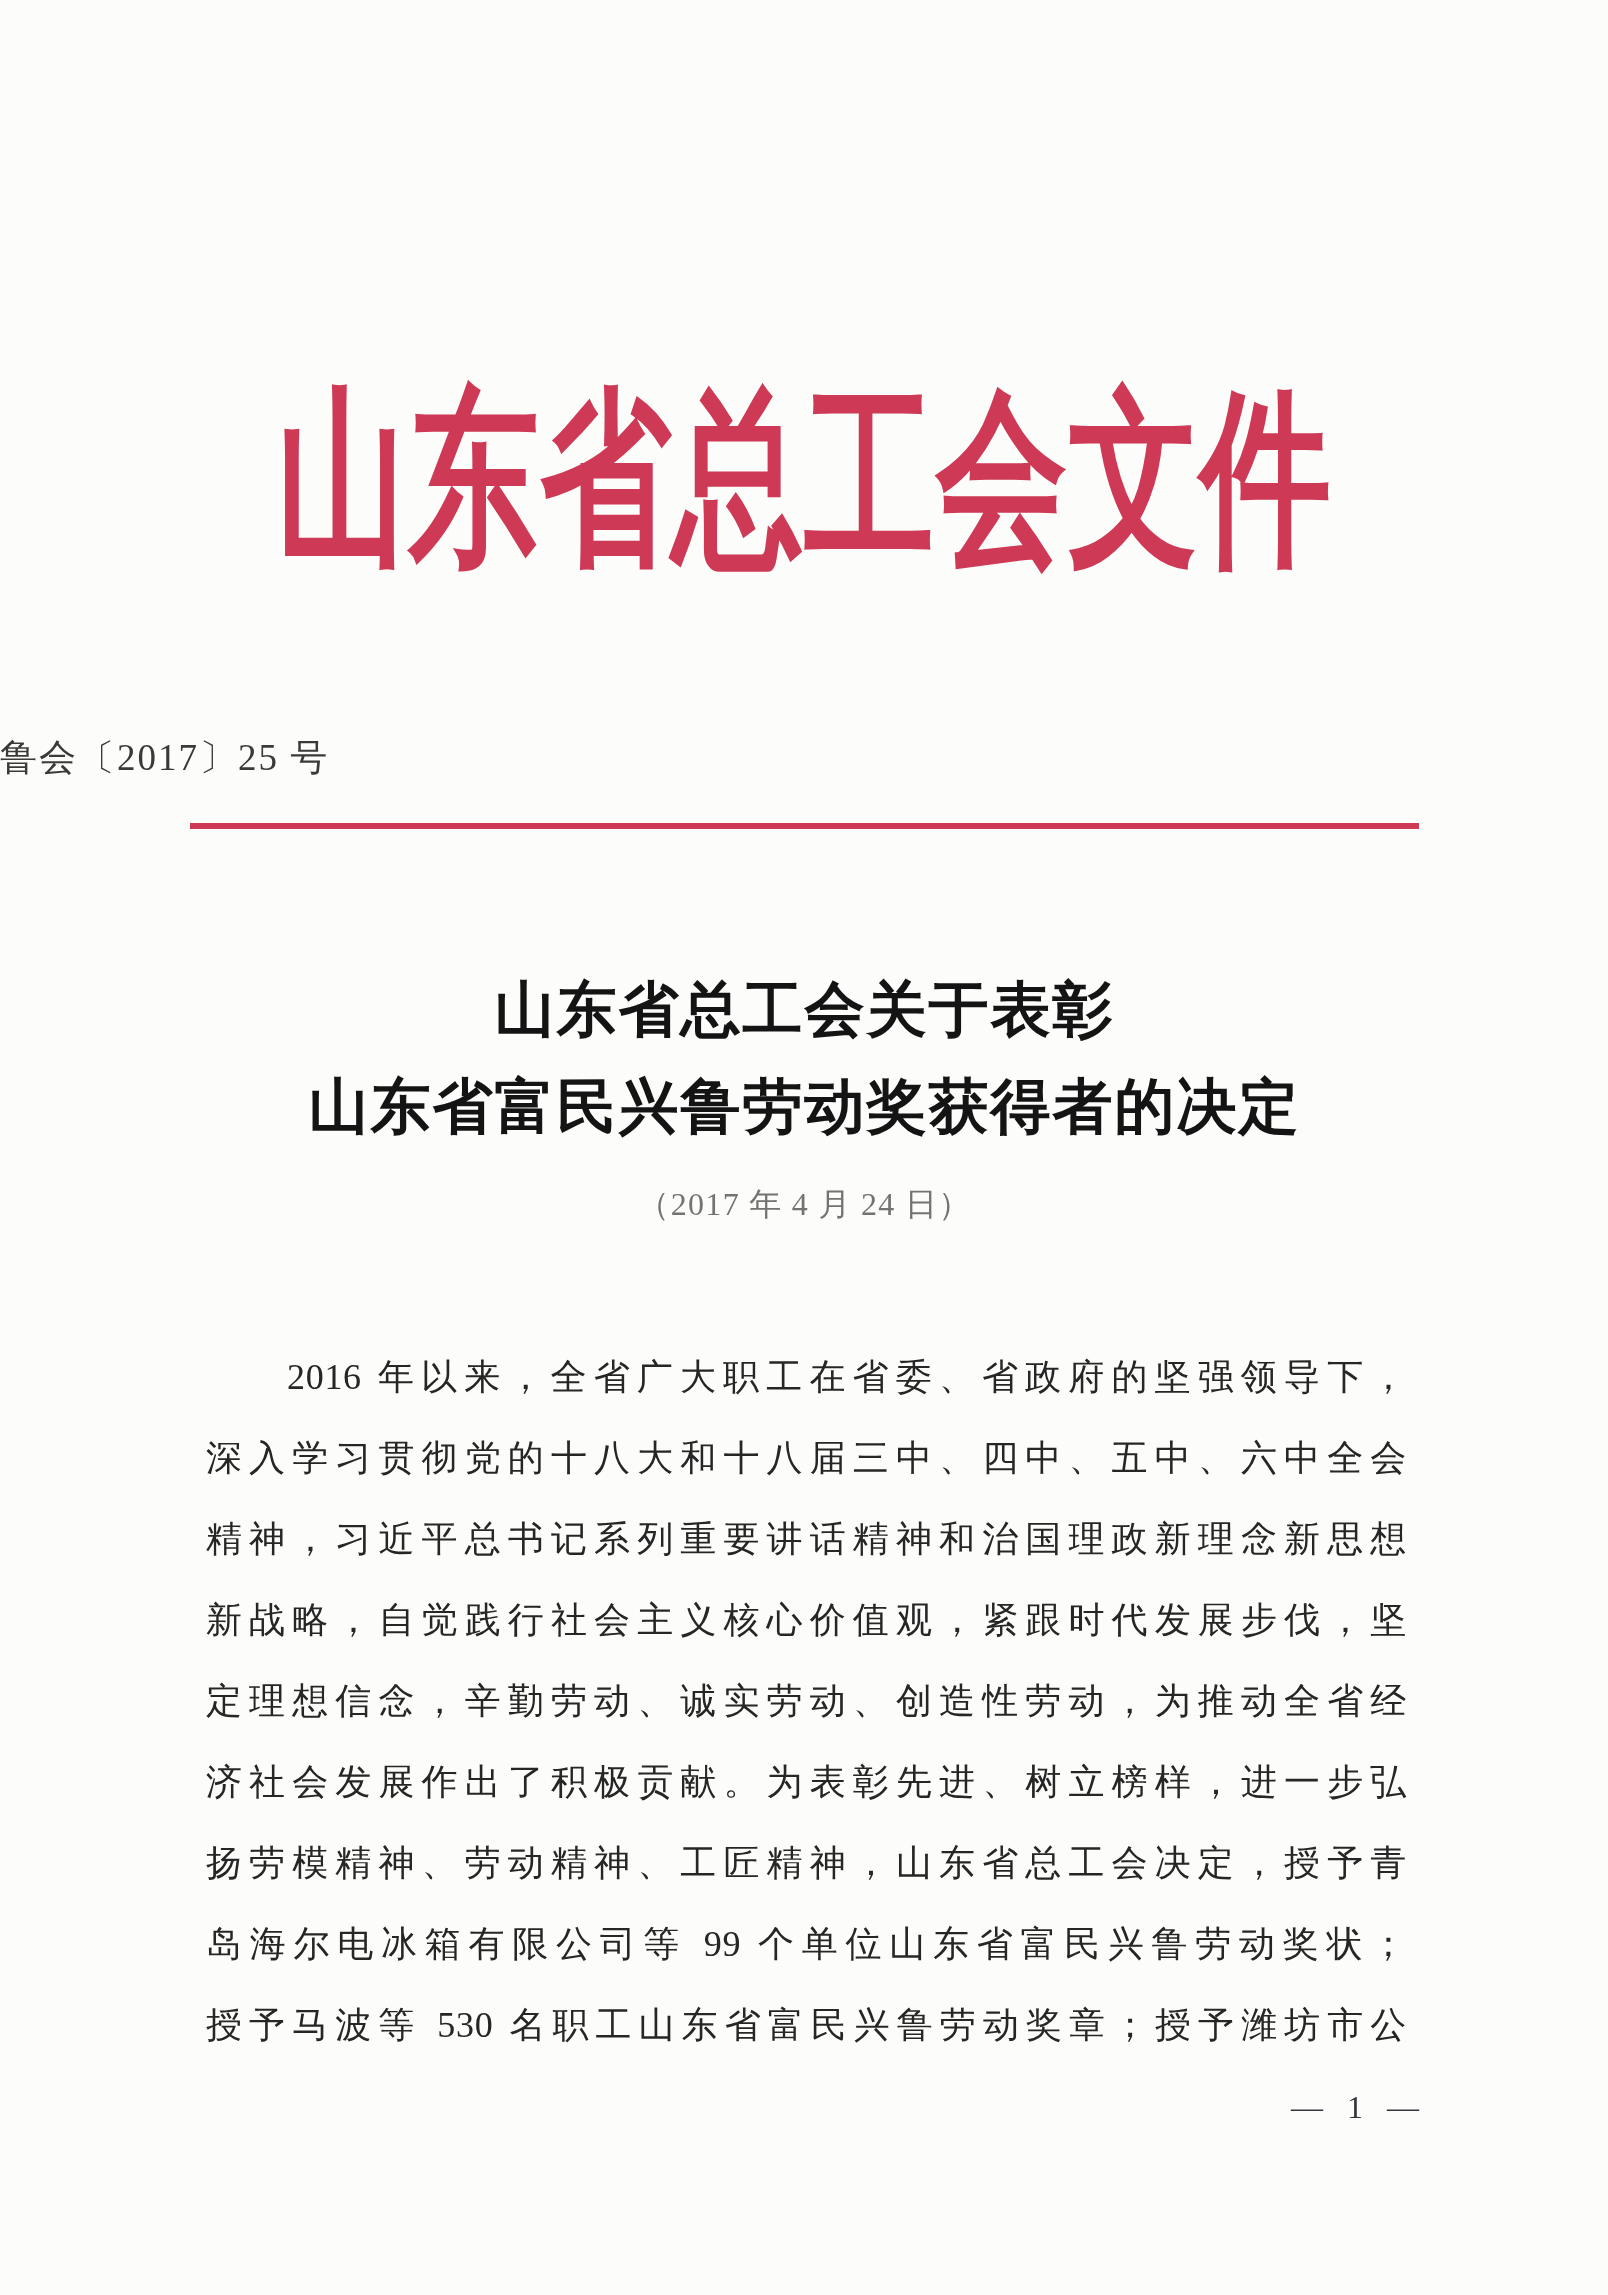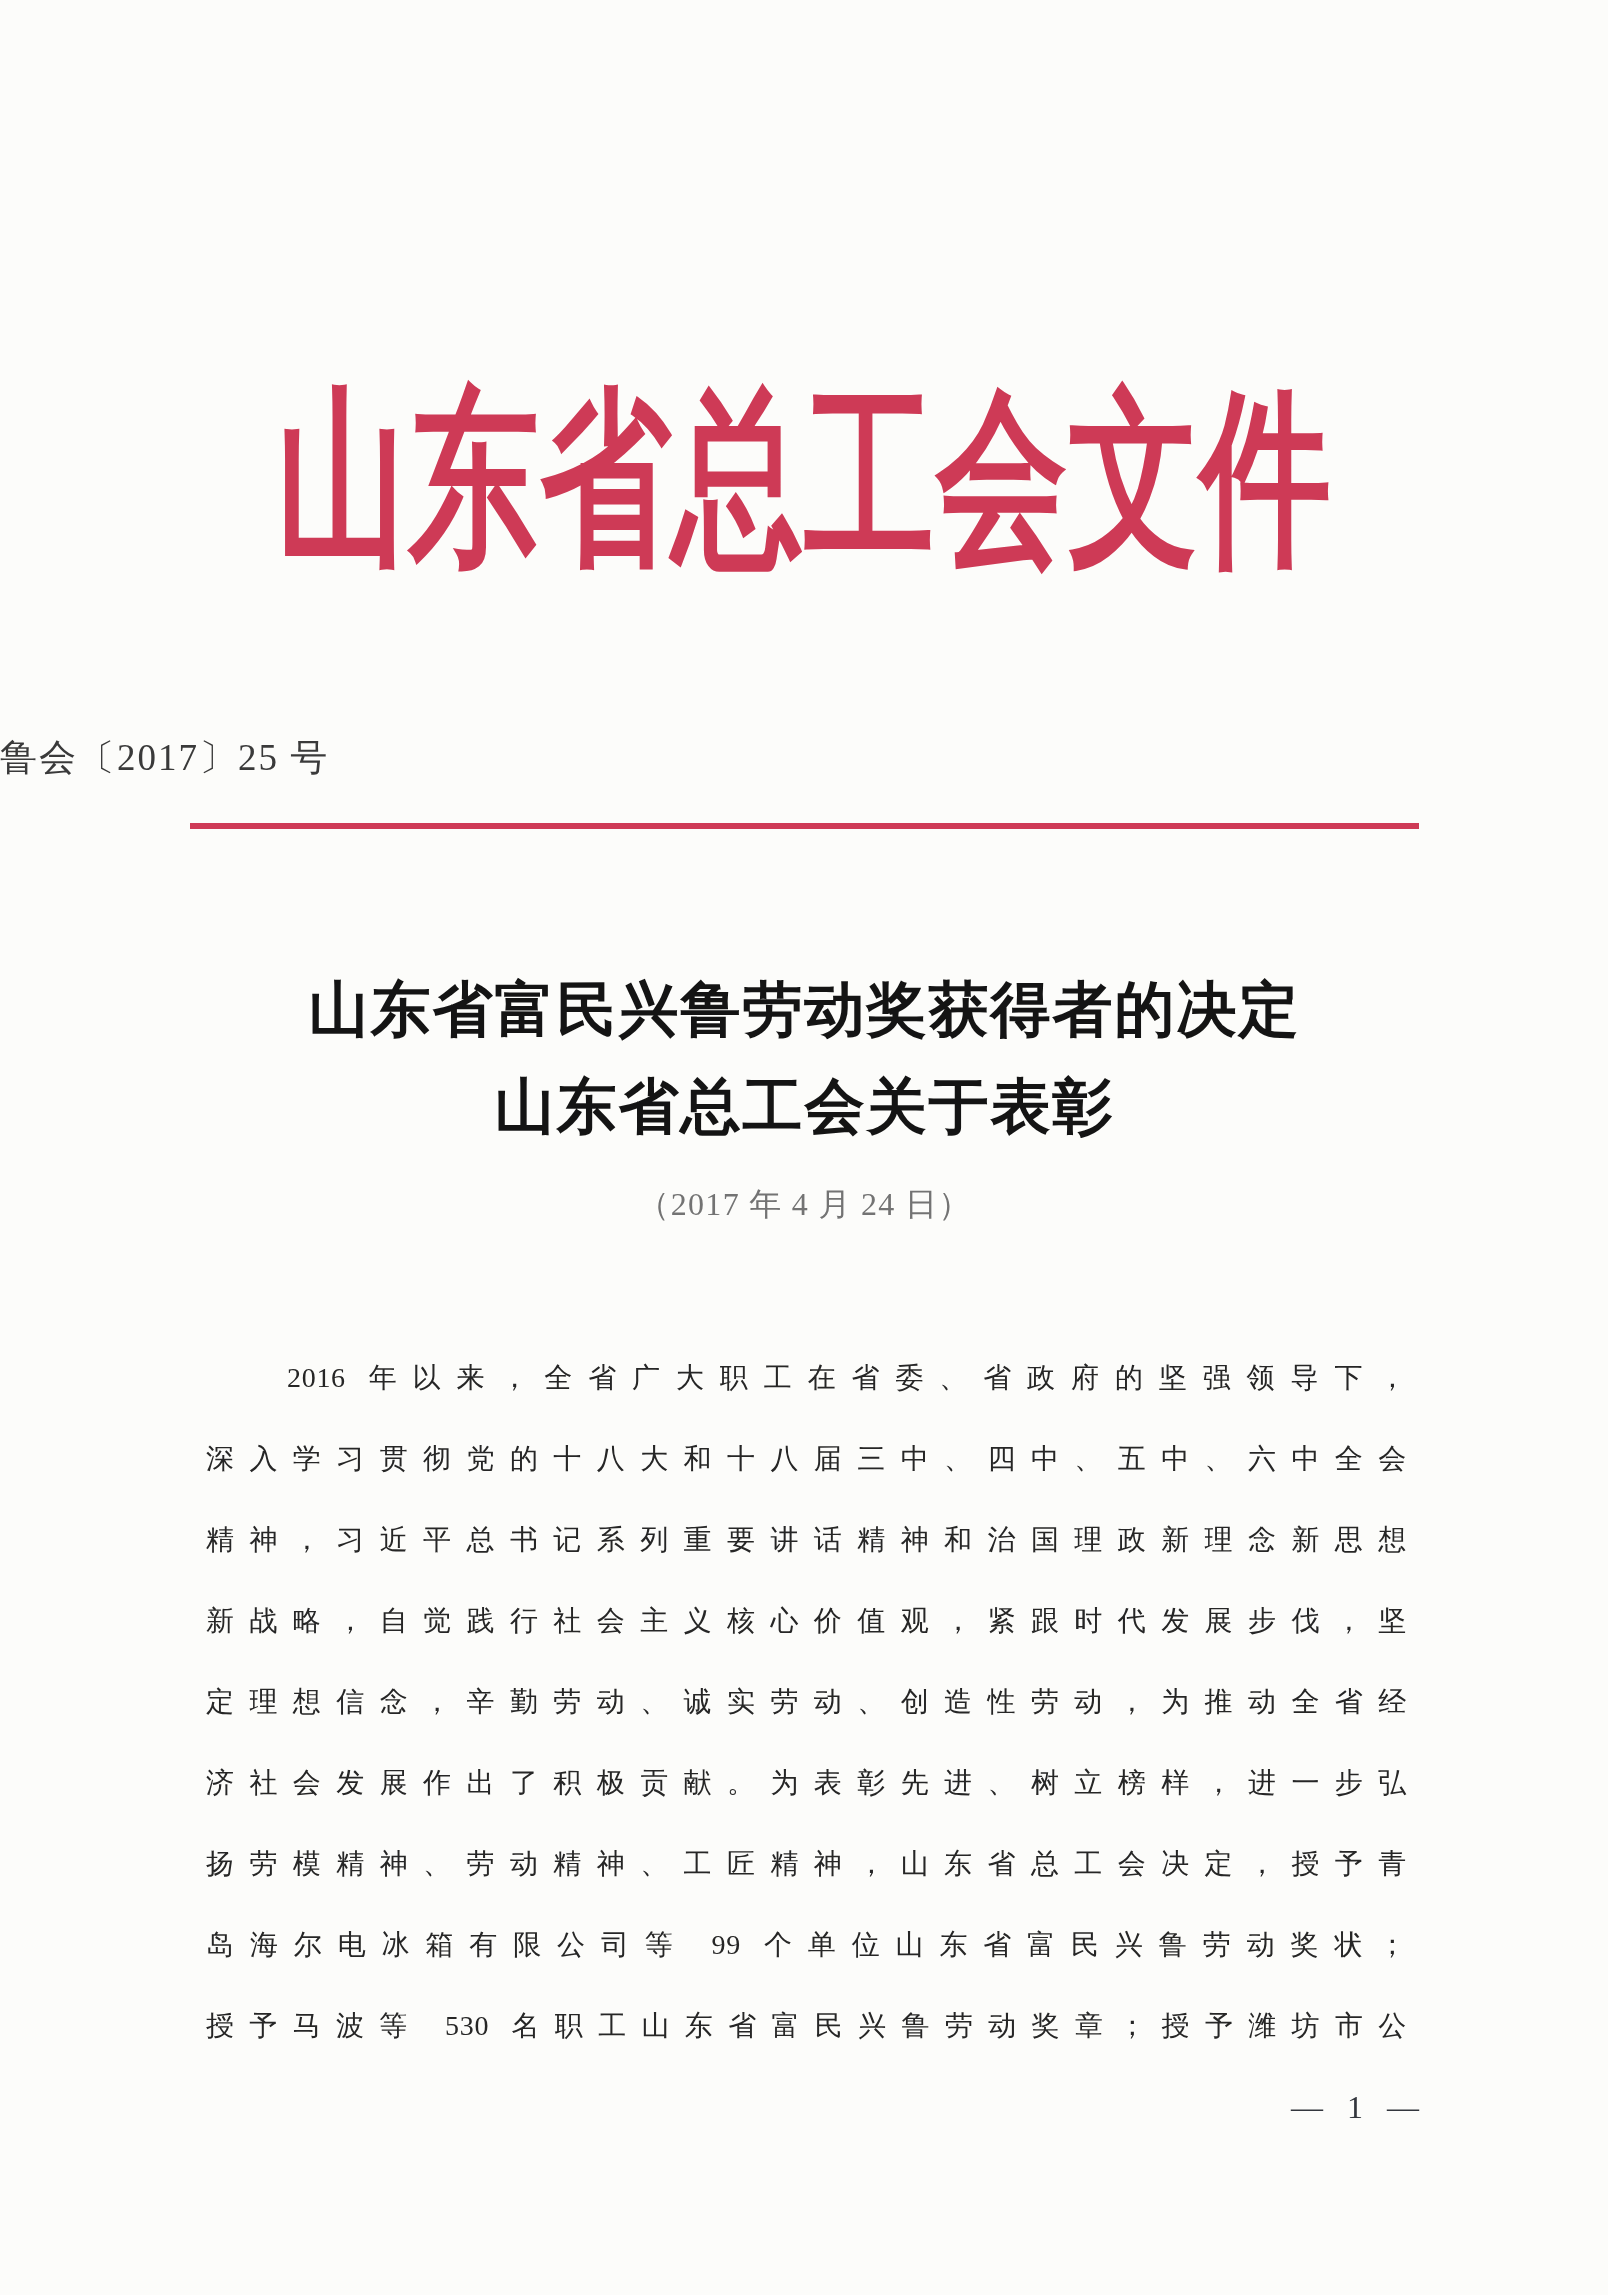--- a/index.html
+++ b/index.html
@@ -97,21 +97,21 @@
   }
 
   
   .body-block {
     position: absolute;
     top: 1337px;
     left: 206px;
     width: 1201px;
   }
   .body-line {
-    font-size: 28px;
+    font-size: 36px;
     line-height: 81px;
     height: 81px;
     overflow: hidden;
     color: var(--ink, #262626);
     text-align: justify;
     text-align-last: justify;
     text-justify: inter-character;
     letter-spacing: 0.7px;
   }
   .body-line.indent { text-indent: 81px; }
@@ -134,22 +134,22 @@
 
   <div class="letterhead">
     <span class="letterhead-text">山东省总工会文件</span>
   </div>
 
   <div class="doc-number">鲁会〔2017〕25 号</div>
 
   <div class="red-rule"></div>
 
   <h1 class="title">
+    <span class="title-line">山东省总工会关于表彰</span>
     <span class="title-line">山东省富民兴鲁劳动奖获得者的决定</span>
-    <span class="title-line">山东省总工会关于表彰</span>
   </h1>
 
   <div class="date">（2017 年 4 月 24 日）</div>
 
   <div class="body-block">
     <div class="body-line indent">2016 年以来，全省广大职工在省委、省政府的坚强领导下，</div>
     <div class="body-line">深入学习贯彻党的十八大和十八届三中、四中、五中、六中全会</div>
     <div class="body-line">精神，习近平总书记系列重要讲话精神和治国理政新理念新思想</div>
     <div class="body-line">新战略，自觉践行社会主义核心价值观，紧跟时代发展步伐，坚</div>
     <div class="body-line">定理想信念，辛勤劳动、诚实劳动、创造性劳动，为推动全省经</div>

